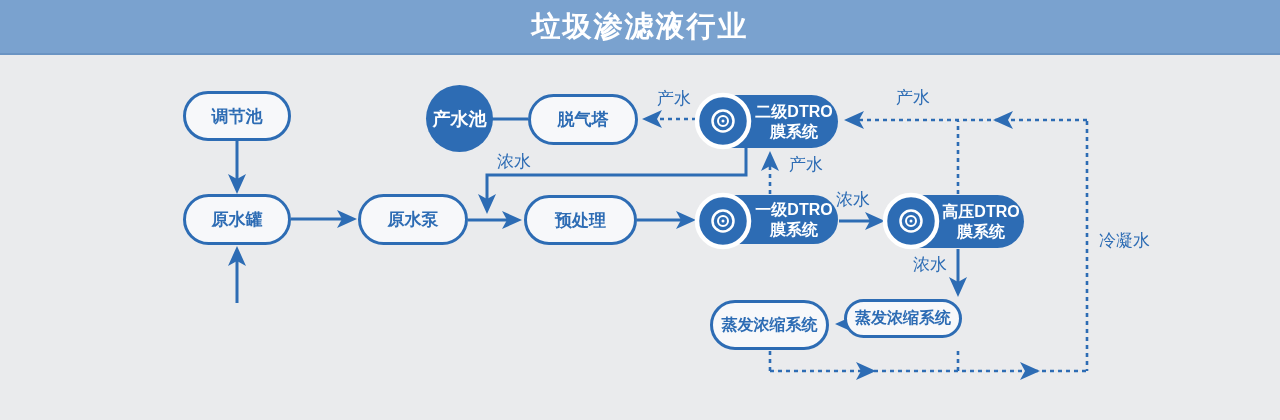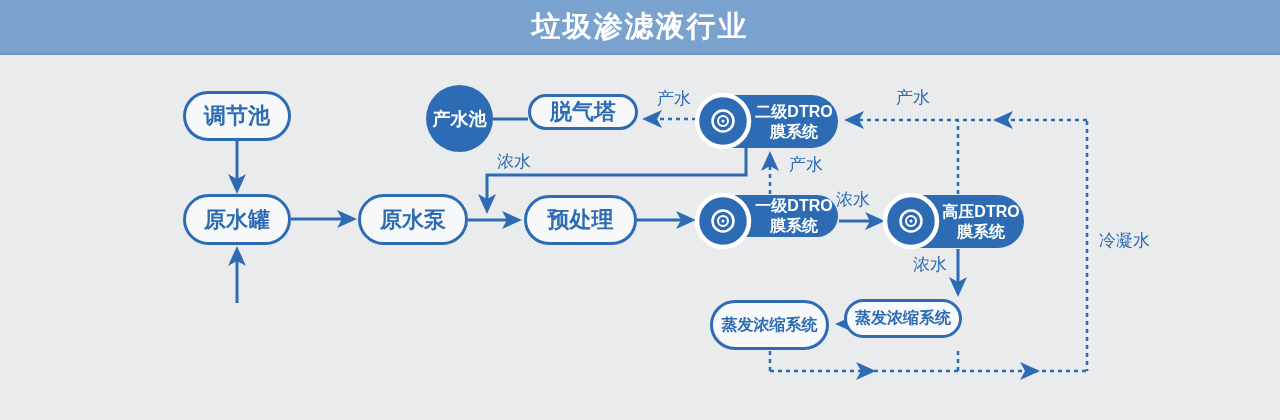--- a/index.html
+++ b/index.html
@@ -14,21 +14,21 @@
   body{font-family:"Liberation Sans","DejaVu Sans",sans-serif;background:#fff;}
   .stage{position:relative;width:1280px;height:420px;background:var(--canvas-bg);overflow:hidden;}
   .header{position:absolute;left:0;top:0;width:1280px;height:55px;background:var(--header-bg);
           border-bottom:2px solid var(--header-edge);display:flex;align-items:center;justify-content:center;}
   .header .title{color:#fff;font-size:29px;font-weight:bold;letter-spacing:2px;}
   svg.wires{position:absolute;left:0;top:0;z-index:1;}
   .ln{stroke:var(--accent);stroke-width:3;fill:none;}
   .lnd{stroke:var(--accent);stroke-width:2.6;fill:none;stroke-dasharray:4 4;}
   .ah{fill:var(--accent);stroke:none;}
   .node{position:absolute;z-index:2;display:flex;align-items:center;justify-content:center;
-        color:var(--accent);font-weight:bold;font-size:22px;white-space:nowrap;}
+        color:var(--accent);font-weight:bold;font-size:17px;white-space:nowrap;}
   .pill{background:var(--pill-fill);border:3px solid var(--accent);border-radius:27px;}
   .bluecircle{background:var(--accent);border-radius:50%;color:#fff;font-size:18px;margin-left:32px;}
   .dtro{background:var(--accent);border-radius:28px;color:#fff;flex-direction:column;
         padding-left:50px;font-size:16px;line-height:1.25;}
   .disc{position:absolute;left:-6px;top:-3px;width:58px;height:58px;display:block;}
   .elabel{position:absolute;z-index:2;color:var(--accent);font-weight:normal;font-size:17px;white-space:nowrap;}
 </style>
 </head>
 <body>
 
@@ -74,38 +74,38 @@
     <line class="lnd" x1="958" y1="351" x2="958" y2="371"></line>
     <line class="lnd" x1="770" y1="371" x2="1086" y2="371"></line>
     <polygon class="ah" points="876,371 856,362 861,371 856,380"></polygon>
     <polygon class="ah" points="1040,371 1020,362 1025,371 1020,380"></polygon>
   </svg>
 
   <div class="node pill" style="left:183px;top:91px;width:108px;height:50px">调节池</div>
   <div class="node pill" style="left:183px;top:194px;width:108px;height:51px">原水罐</div>
   <div class="node pill" style="left:358px;top:194px;width:110px;height:51px">原水泵</div>
   <div class="node pill" style="left:524px;top:195px;width:113px;height:50px">预处理</div>
-  <div class="node pill" style="left:528px;top:94px;width:110px;height:36px">脱气塔</div>
+  <div class="node pill" style="left:528px;top:94px;width:110px;height:51px">脱气塔</div>
 
   <div class="node bluecircle" style="left:394px;top:85px;width:67px;height:67px">产水池</div>
 
   <div class="node dtro" style="left:700px;top:95px;width:138px;height:53px">
     <span class="disc">
       <svg width="58" height="58" viewBox="0 0 58 58">
         <circle cx="29" cy="29" r="26" fill="var(--accent)" stroke="#fff" stroke-width="4.5"></circle>
         <circle cx="29" cy="29" r="10.5" fill="none" stroke="#fff" stroke-width="2.5"></circle>
         <circle cx="29" cy="29" r="5" fill="none" stroke="#fff" stroke-width="2"></circle>
         <circle cx="29" cy="29" r="1.5" fill="#fff"></circle>
       </svg>
     </span>
     <span>二级DTRO</span>
     <span>膜系统</span>
   </div>
 
-  <div class="node dtro" style="left:700px;top:195px;width:138px;height:42px">
+  <div class="node dtro" style="left:700px;top:195px;width:138px;height:49px">
     <span class="disc">
       <svg width="58" height="58" viewBox="0 0 58 58">
         <circle cx="29" cy="29" r="26" fill="var(--accent)" stroke="#fff" stroke-width="4.5"></circle>
         <circle cx="29" cy="29" r="10.5" fill="none" stroke="#fff" stroke-width="2.5"></circle>
         <circle cx="29" cy="29" r="5" fill="none" stroke="#fff" stroke-width="2"></circle>
         <circle cx="29" cy="29" r="1.5" fill="#fff"></circle>
       </svg>
     </span>
     <span>一级DTRO</span>
     <span>膜系统</span>

